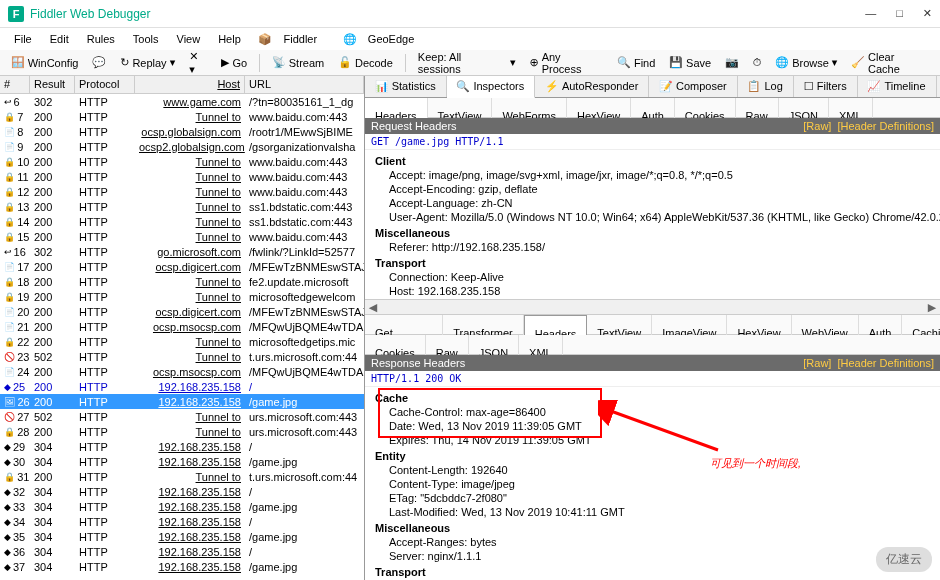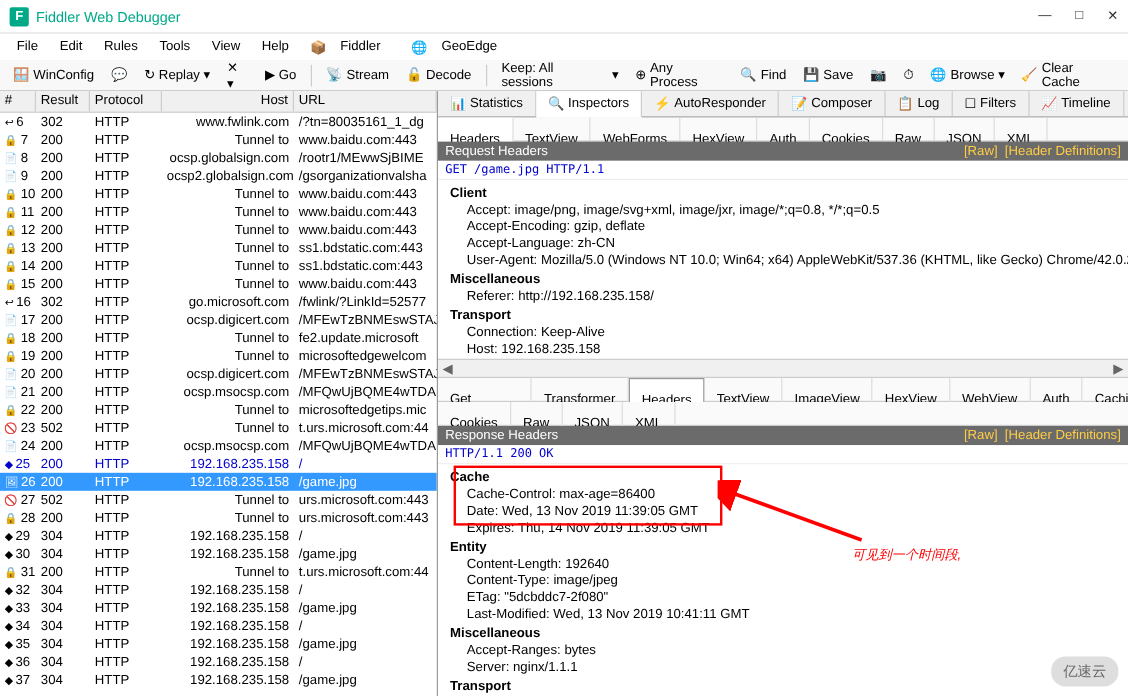--- a/index.html
+++ b/index.html
@@ -11,21 +11,21 @@
 .menubar { height: 22px; display: flex; align-items: center; padding: 0 6px; gap: 2px; }
 .menubar span { padding: 2px 8px; cursor: default; }
 .menubar .mi { display: inline-flex; align-items: center; gap: 3px; }
 .toolbar { height: 26px; display: flex; align-items: center; padding: 0 6px; gap: 4px; border-bottom: 1px solid #ccc; background: #f8f8f8; }
 .toolbar .btn { display: inline-flex; align-items: center; gap: 3px; padding: 2px 5px; }
 .toolbar .sep { width: 1px; height: 18px; background: #ccc; margin: 0 3px; }
 .content { display: flex; height: calc(100% - 76px); }
 .left-panel { width: 365px; border-right: 1px solid #999; display: flex; flex-direction: column; }
 .session-header { height: 18px; display: flex; border-bottom: 1px solid #ccc; background: #f0f0f0; font-size: 10px; }
 .session-header > div { border-right: 1px solid #ccc; padding: 2px 4px; overflow: hidden; white-space: nowrap; }
-.col-id { width: 30px; } .col-result { width: 45px; } .col-protocol { width: 60px; } .col-host { width: 110px; text-align: right; padding-right: 6px; } .col-url { flex: 1; }
+.col-id { width: 30px; } .col-result { width: 45px; } .col-protocol { width: 60px; } .col-host { width: 110px; text-align: right; padding-right: 6px; text-decoration: underline; } .col-url { flex: 1; }
 .session-list { flex: 1; overflow: hidden; }
 .session-row { height: 15px; display: flex; font-size: 10px; align-items: center; }
 .session-row > div { padding: 0 4px; overflow: hidden; white-space: nowrap; }
 .session-row.sel { background: #3399ff; color: #fff; }
 .session-row.blue { color: #0000cc; }
 .right-panel { flex: 1; display: flex; flex-direction: column; overflow: hidden; }
 .tab-row { height: 22px; display: flex; border-bottom: 1px solid #999; background: #f0f0f0; }
 .tab-row .tab { padding: 3px 10px; border-right: 1px solid #ccc; display: inline-flex; align-items: center; gap: 3px; }
 .tab-row .tab.active { background: #fff; border-bottom: 1px solid #fff; margin-bottom: -1px; }
 .sub-tabs { height: 20px; display: flex; background: #fafafa; border-bottom: 1px solid #ccc; }
@@ -99,21 +99,21 @@
       <div class="col-result">Result</div>
       <div class="col-protocol">Protocol</div>
       <div class="col-host">Host</div>
       <div class="col-url">URL</div>
     </div>
     <div class="session-list" id="session-list">
         <div class="session-row">
           <div class="col-id" style="display:flex;align-items:center;gap:2px"><span style="font-size:9px">↩</span>6</div>
           <div class="col-result">302</div>
           <div class="col-protocol">HTTP</div>
-          <div class="col-host">www.fwlink.com</div>
+          <div class="col-host">www.game.com</div>
           <div class="col-url">/?tn=80035161_1_dg</div>
         </div>
         <div class="session-row">
           <div class="col-id" style="display:flex;align-items:center;gap:2px"><span style="font-size:9px">🔒</span>7</div>
           <div class="col-result">200</div>
           <div class="col-protocol">HTTP</div>
           <div class="col-host">Tunnel to</div>
           <div class="col-url">www.baidu.com:443</div>
         </div>
         <div class="session-row">

